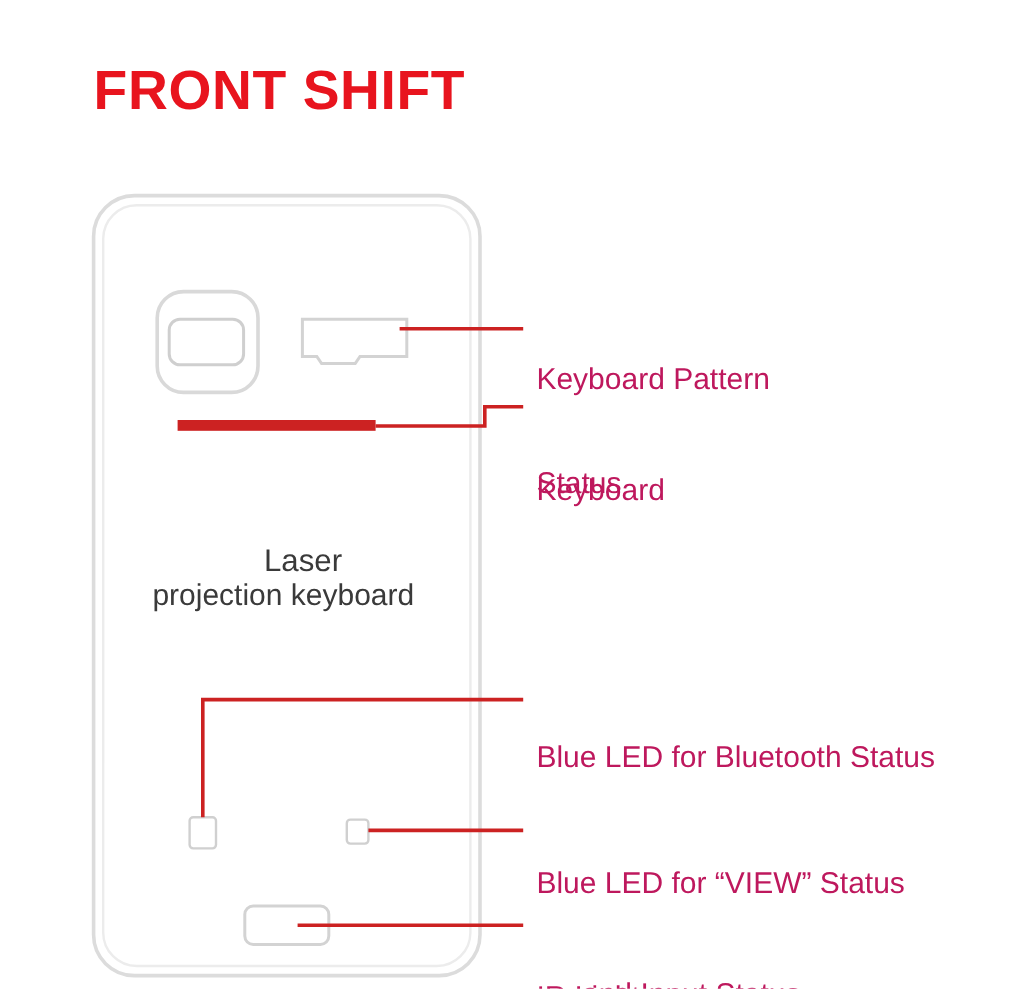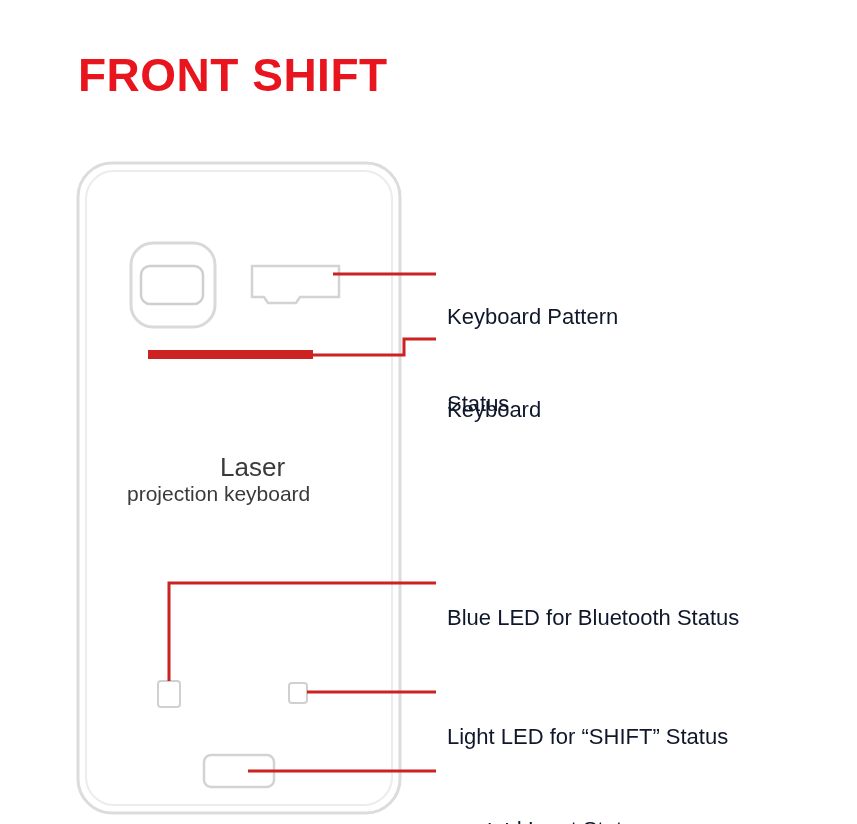--- a/index.html
+++ b/index.html
@@ -26,54 +26,54 @@
     left: 78px;
     top: 48px;
     font-size: 46px;
     font-weight: bold;
     color: #e8141e;
     letter-spacing: 0.5px;
     font-family: "Liberation Sans", sans-serif;
   }
   .label {
     position: absolute;
-    color: #0f172a;
+    color: #be185d;
     font-family: "Liberation Sans", sans-serif;
-    font-size: 22px;
+    font-size: 25px;
     line-height: 31px;
     white-space: pre;
   }
   .device-caption-main {
     position: absolute;
     left: 196px;
     top: 452px;
     font-size: 26px;
     color: #3a3a3a;
     font-family: Liberation Sans, sans-serif;
     margin-left: 24px;
   }
   .device-caption-sub {
     position: absolute;
     left: 127px;
     top: 482px;
-    font-size: 21px;
+    font-size: 25px;
     color: #3a3a3a;
     font-family: "Liberation Sans", sans-serif;
   }
   .lbl-keyboard-projector {
     left: 447px;
     top: 239px;
   }
   .lbl-sensor {
     left: 447px;
     top: 326px;
   }
   .lbl-blue-bt {
     left: 447px;
-    top: 540px;
+    top: 554px;
   }
   .lbl-shift {
     left: 447px;
     top: 659px;
   }
   .lbl-shift .indent {
     display: block;
     padding-left: 38px;
   }
   .lbl-ir {
@@ -133,20 +133,20 @@
 
 <div class="label lbl-sensor">
   <div>Status</div>
 </div>
 
 <div class="label lbl-blue-bt">
   <div>Blue LED for Bluetooth Status</div>
 </div>
 
 <div class="label lbl-shift">
-  <div>Light LED for “SHIFT” Status</div>
+  <div>Blue LED for “VIEW” Status</div>
   <div class="indent">and Input Status</div>
   
 </div>
 
 <div class="label lbl-ir">
   <div>IR Light</div>
 </div>
 
 </body></html>

